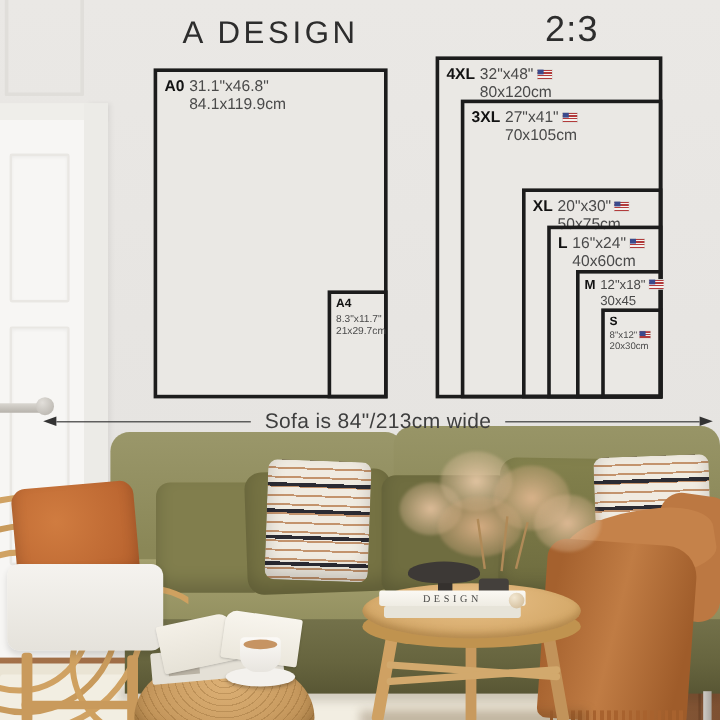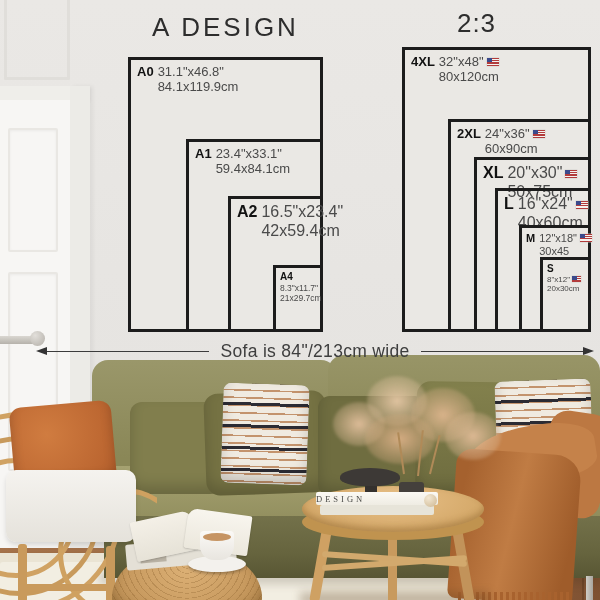--- a/index.html
+++ b/index.html
@@ -9,25 +9,25 @@
     background:linear-gradient(180deg,#eae8e5 0%,#e7e5e2 45%,#e4e2df 100%);
   }
   
   .chart{position:absolute;z-index:20}
   .sbox{position:absolute;border:3px solid #1c1c1c;box-sizing:border-box;right:0;bottom:0}
   .sbox.outer{inset:0;background:#eae8e4}
   .slabel{position:absolute;top:4px;left:6px;display:flex;gap:4px;line-height:1.18;color:#4a4a4a;white-space:nowrap}
   .slabel .code{font-weight:700;color:#121212}
   .slabel .dims{display:flex;flex-direction:column}
   .slabel.stacked{flex-direction:column;gap:0;top:3px;left:4px}
-  .f13{font-size:13px}.f12{font-size:16px}.f11{font-size:11px}
+  .f13{font-size:13px}.f12{font-size:13px}.f11{font-size:11px}
   .f9{font-size:8.5px}.f8{font-size:8px}
   .chart-title{position:absolute;text-align:center;color:#2d2d2d;z-index:20;font-weight:500}
   #title-a{left:128px;top:12px;width:195px;font-size:26px;letter-spacing:3px}
-  #title-23{left:382px;top:8px;width:189px;font-size:26px;letter-spacing:1px}
+  #title-23{left:382px;top:8px;width:189px;font-size:30px;letter-spacing:1px}
   .flag{display:inline-block;width:12px;height:8px;margin-left:3px;position:relative;vertical-align:0px;
     background:repeating-linear-gradient(180deg,#b23b3b 0 1.1px,#f4f2ef 1.1px 2.2px);box-shadow:0 0 0 .4px #cfccc8}
   .flag::after{content:"";position:absolute;left:0;top:0;width:5px;height:4px;background:#3b4a8c}
   .f8 .flag,.f9 .flag{width:9px;height:6px;margin-left:2px}
   
   #sofa-arrow{position:absolute;left:36px;top:342px;width:558px;height:18px;display:flex;align-items:center;z-index:20}
   .aline{flex:1;height:0;border-top:1.6px solid #3c3c3c}
   .ahead{width:0;height:0;border-top:4.5px solid transparent;border-bottom:4.5px solid transparent}
   .ahead.left{border-right:11px solid #333}
   .ahead.right{border-left:11px solid #333}
@@ -118,21 +118,21 @@
     background:radial-gradient(ellipse at 50% 32%,#e8c088,#d3a767 75%,#c89a58 100%);
     box-shadow:inset 0 -4px 6px rgba(120,80,30,.35)}
   .table-leg{width:10px;height:78px;z-index:16;border-radius:3px}
   #tleg-l{left:316px;top:524px;background:#cfa163;transform:rotate(10deg)}
   #tleg-r{left:458px;top:524px;background:#c2935a;transform:rotate(-10deg)}
   #tleg-c{left:388px;top:528px;background:#c89a5e;width:9px;height:74px}
   .stretcher{height:6px;background:#d2a96d;z-index:16;border-radius:3px}
   #table-shadow{left:300px;top:592px;width:190px;height:14px;background:rgba(90,60,30,.28);filter:blur(4px);z-index:15}
   #book-stack{left:316px;top:492px;width:122px;height:24px;z-index:19}
   #book-top{position:absolute;left:0;top:0;width:122px;height:13px;background:linear-gradient(180deg,#fbf9f4,#efece3);border-radius:2px;
-    display:flex;align-items:center;justify-content:flex-start}
+    display:flex;align-items:center;justify-content:center}
   #book-top .spine{font-size:8.5px;letter-spacing:3px;color:#4a4a48;font-family:"Liberation Serif",serif}
   #book-bottom{position:absolute;left:4px;top:13px;width:114px;height:10px;background:#e7e4d9;border-radius:2px}
   #bowl{left:340px;top:468px;width:60px;height:18px;border-radius:50% 50% 42% 42%;background:#3d3936;z-index:19}
   #bowl-stem{left:365px;top:482px;width:12px;height:16px;background:#35312e;z-index:18}
   #bowl-foot{left:357px;top:495px;width:28px;height:7px;border-radius:50%;background:#38342f;z-index:18}
   #cup-dark{left:399px;top:482px;width:25px;height:22px;border-radius:3px 3px 6px 6px;background:#44403c;z-index:19}
   #vase{left:394px;top:450px;width:48px;height:70px;border-radius:10px 10px 16px 16px;z-index:18;opacity:.95;
     background:
       repeating-linear-gradient(90deg,rgba(60,25,5,.25) 0 2px,transparent 2px 6px),
       linear-gradient(90deg,#8a4f1f,#b06c30 30%,#8a4f1f 55%,#a5622 80%,#7c4418 100%)}
@@ -156,64 +156,46 @@
 <div class="chart" id="chart-a" style="left:128px;top:57px;width:195px;height:275px">
   <div class="sbox outer">
     <div class="slabel f13">
       <span class="code">A0</span>
       <span class="dims">
         <span>31.1"x46.8"</span>
         <span>84.1x119.9cm</span>
       </span>
     </div>
   </div>
-  <div class="sbox" style="width:137px;height:193px">
-    <div class="slabel f13">
-      <span class="code">A1</span>
-      <span class="dims">
-        <span>23.4"x33.1"</span>
-        <span>59.4x84.1cm</span>
-      </span>
-    </div>
-  </div>
-  <div class="sbox" style="width:95px;height:136px">
-    <div class="slabel f12">
-      <span class="code">A2</span>
-      <span class="dims">
-        <span>16.5"x23.4"</span>
-        <span>42x59.4cm</span>
-      </span>
-    </div>
-  </div>
-  <div class="sbox" style="width:50px;height:67px">
+  <div class="sbox" style="width:50px;height:90px">
     <div class="slabel f9 stacked">
       <span class="code" style="font-size:10px">A4</span>
       <span>8.3"x11.7"</span>
       <span>21x29.7cm</span>
     </div>
   </div>
 </div>
 
 <div class="chart-title" id="title-23">2:3</div>
-<div class="chart" id="chart-23" style="left:402px;top:47px;width:189px;height:285px">
+<div class="chart" id="chart-23" style="left:363px;top:47px;width:189px;height:285px">
   <div class="sbox outer">
     <div class="slabel f13">
       <span class="code">4XL</span>
       <span class="dims">
         <span><span>32"x48"</span><i class="flag"></i></span>
         <span>80x120cm</span>
       </span>
     </div>
   </div>
-  <div class="sbox" style="width:143px;height:213px">
+  <div class="sbox" style="width:168px;height:249px">
     <div class="slabel f13">
-      <span class="code">2XL</span>
-      <span class="dims">
-        <span><span>24"x36"</span><i class="flag"></i></span>
-        <span>60x90cm</span>
+      <span class="code">3XL</span>
+      <span class="dims">
+        <span><span>27"x41"</span><i class="flag"></i></span>
+        <span>70x105cm</span>
       </span>
     </div>
   </div>
   <div class="sbox" style="width:117px;height:175px">
     <div class="slabel f12">
       <span class="code">XL</span>
       <span class="dims">
         <span><span>20"x30"</span><i class="flag"></i></span>
         <span>50x75cm</span>
       </span>

